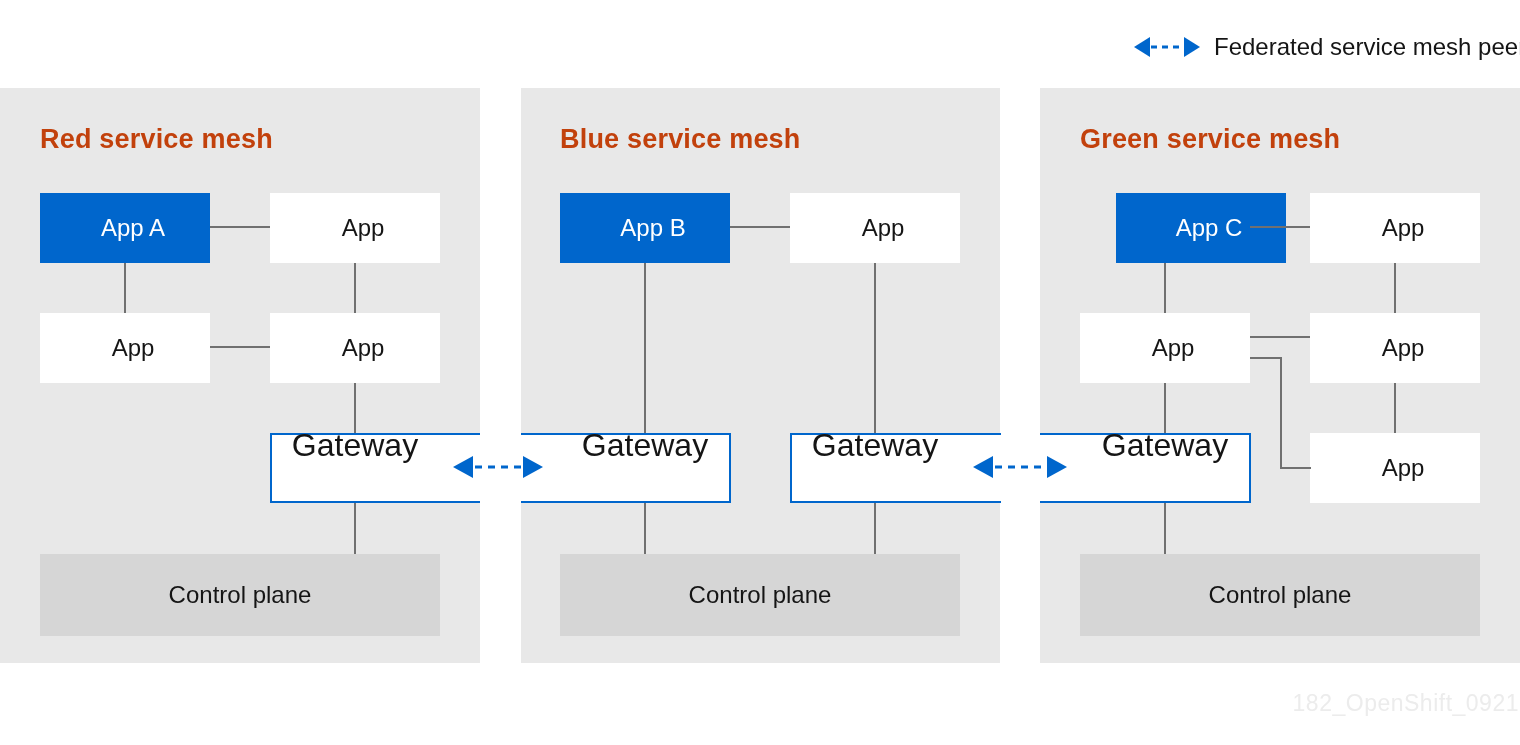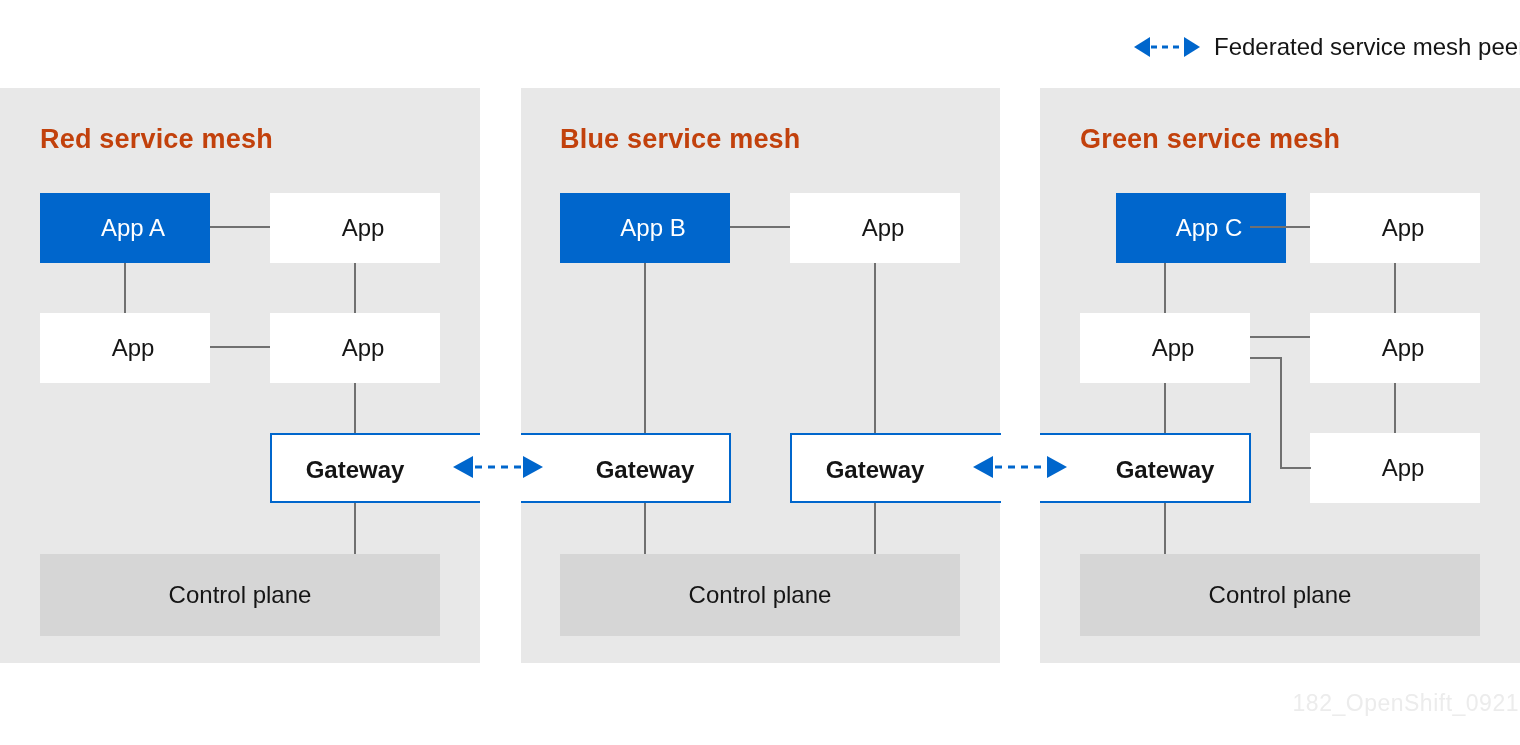--- a/index.html
+++ b/index.html
@@ -70,30 +70,29 @@
     height: 70px;
     background: #ffffff;
     border: 2px solid #0066cc;
     box-sizing: border-box;
   }
   .gw-open-right { border-right: none; }
   .gw-open-left  { border-left: none; }
 
   .gateway-label {
     position: absolute;
-    top: 435px;
+    top: 410px;
     height: 70px;
     display: flex;
     align-items: center;
     transform: translateX(-50%);
-    font-size: 24px;
+    font-size: 32px;
     color: #151515;
     white-space: nowrap;
     z-index: 4;
-    font-weight: bold;
   }
 
   
   .line { position: absolute; background: #707070; z-index: 1; }
   .h { height: 2px; }
   .v { width: 2px; }
 
   
   .fed-arrow { position: absolute; z-index: 5; }
 

